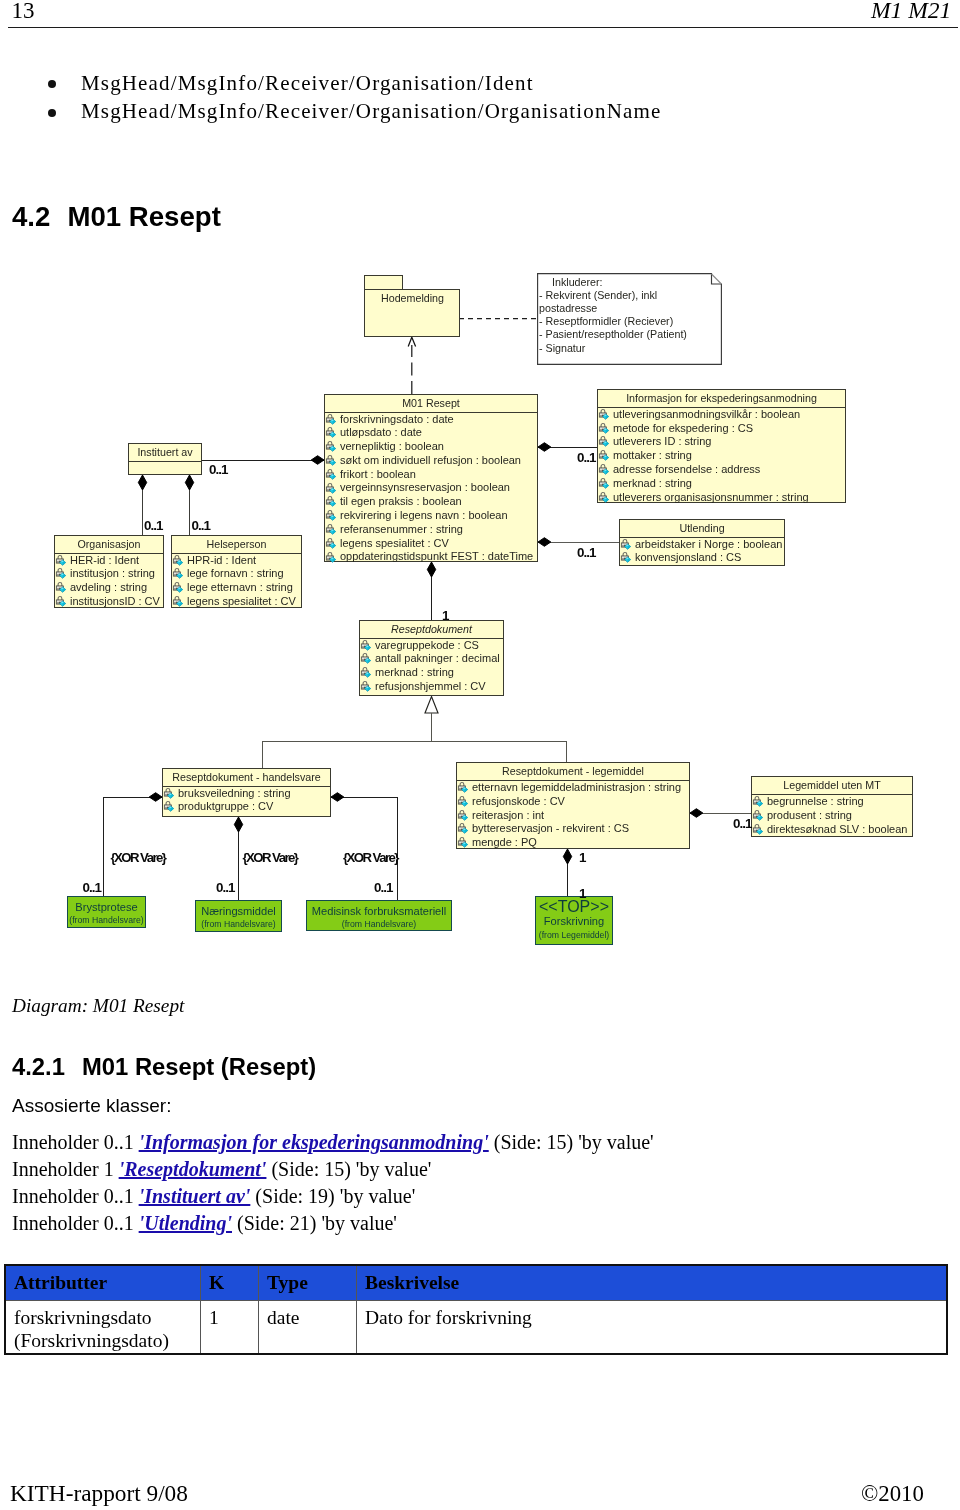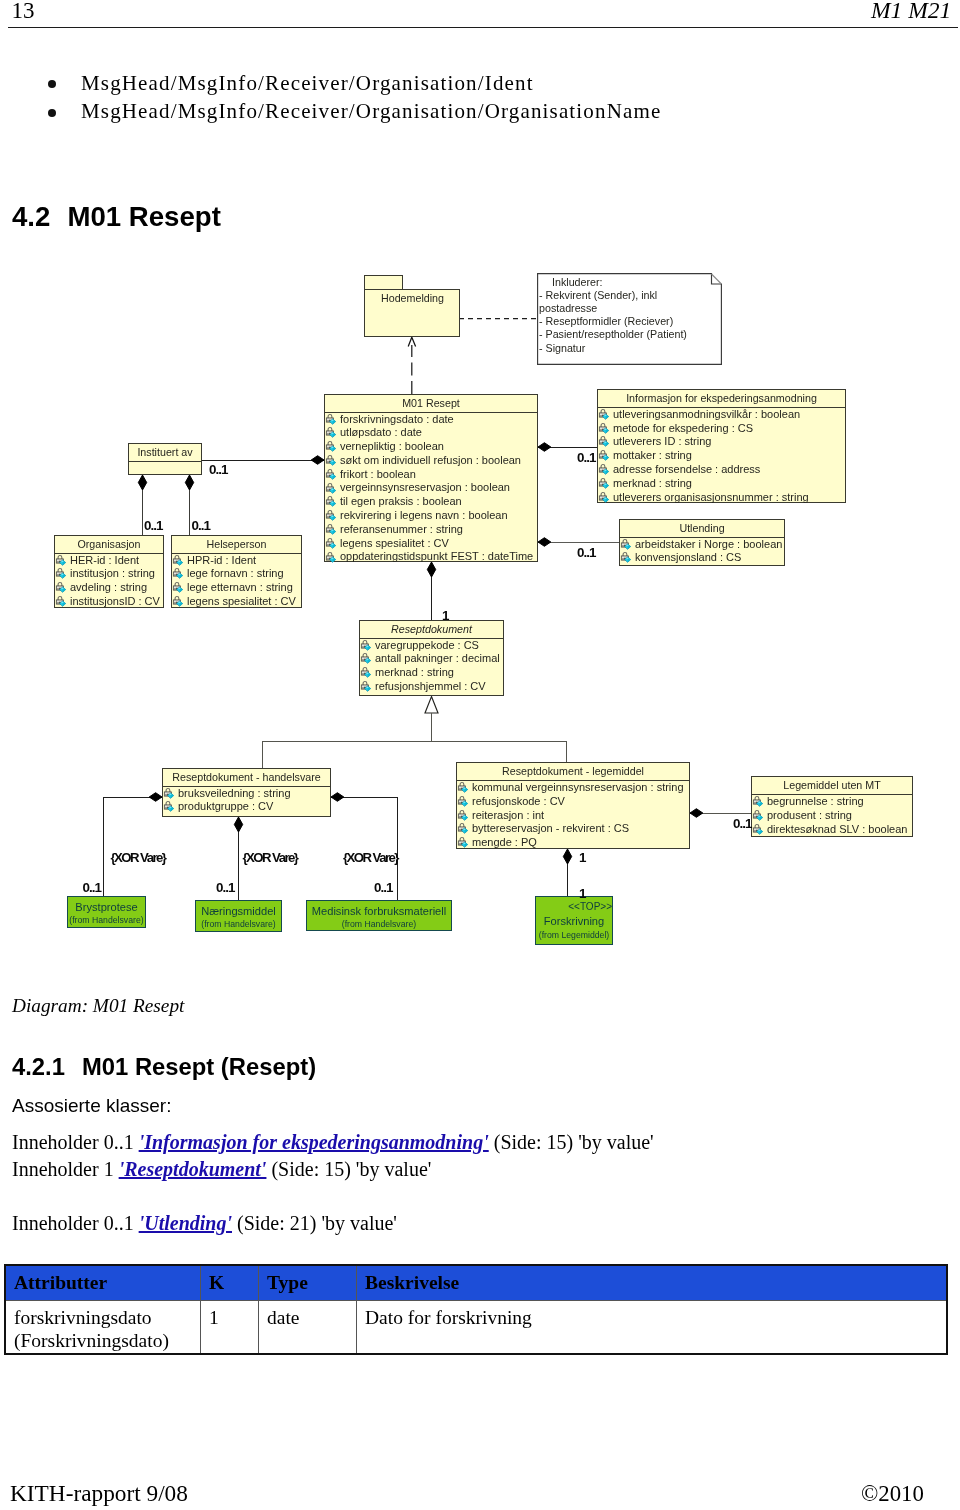--- a/index.html
+++ b/index.html
@@ -39,21 +39,21 @@
 #diagram{position:absolute;left:0;top:0;width:960px;height:1510px;}
 .uml-box{position:absolute;box-sizing:border-box;border:1.1px solid #3a3a30;background:#fffdcd;font-family:"Liberation Sans",sans-serif;}
 .uml-title{text-align:center;font-size:10.7px;line-height:16px;color:#262620;white-space:nowrap;overflow:visible;}
 .uml-title.abs{font-style:italic;}
 .uml-sep{height:0;border-top:1.1px solid #3a3a30;}
 .uml-attrs{padding:0;}
 .uml-attr{position:relative;font-size:11px;line-height:13.8px;height:13.8px;color:#262620;white-space:nowrap;padding-left:15px;overflow:visible;}
 .uml-attr .ico{position:absolute;left:0.3px;top:1.1px;width:12.3px;height:12.3px;}
 .ref-box{position:absolute;box-sizing:border-box;border:1.35px solid #154a4e;background:#84cc16;font-family:"Liberation Sans",sans-serif;text-align:center;color:#0d3c3e;padding-top:3px;}
 .ref-name{font-size:11.1px;line-height:14.3px;white-space:nowrap;}
-.ref-stereo{font-size:10px;line-height:14.3px;white-space:nowrap;text-align:right;}
+.ref-stereo{font-size:16px;line-height:14.3px;white-space:nowrap;}
 .ref-from{font-size:8.7px;line-height:12.3px;white-space:nowrap;}
 .pkg-tab{position:absolute;box-sizing:border-box;border:1.1px solid #3a3a30;border-bottom:none;background:#fffdcd;}
 .pkg-body{position:absolute;box-sizing:border-box;border:1.1px solid #3a3a30;background:#fffdcd;}
 .pkg-label{position:absolute;font-family:"Liberation Sans",sans-serif;font-size:10.7px;color:#262620;white-space:nowrap;}
 .note-txt{position:absolute;font-family:"Liberation Sans",sans-serif;font-size:10.7px;line-height:13.2px;color:#262620;white-space:nowrap;}
 .mult{position:absolute;font-family:"Liberation Sans",sans-serif;font-size:13.4px;line-height:13.4px;font-weight:bold;color:#0a0a0a;white-space:nowrap;letter-spacing:-1.0px;}
 .constr{position:absolute;font-family:"Liberation Sans",sans-serif;font-size:13.2px;line-height:13.2px;font-weight:bold;color:#0a0a0a;white-space:nowrap;letter-spacing:-1.55px;}
 </style>
 </head>
 <body>
@@ -282,21 +282,21 @@
               <use href="#attr-ico"></use>
             </svg><span>produktgruppe : CV</span></div>
         </div>
       </div>
 <div class="uml-box" style="left:456px;top:762px;width:234px;height:87.0px">
         <div class="uml-title" style="height:17px;line-height:17px">Reseptdokument - legemiddel</div>
         <div class="uml-sep"></div>
         <div class="uml-attrs">
           <div class="uml-attr"><svg class="ico" viewBox="0 0 13 13">
               <use href="#attr-ico"></use>
-            </svg><span>kommunal vergeinnsynsreservasjon : string</span></div>
+            </svg><span>etternavn legemiddeladministrasjon : string</span></div>
           <div class="uml-attr"><svg class="ico" viewBox="0 0 13 13">
               <use href="#attr-ico"></use>
             </svg><span>refusjonskode : CV</span></div>
           <div class="uml-attr"><svg class="ico" viewBox="0 0 13 13">
               <use href="#attr-ico"></use>
             </svg><span>reiterasjon : int</span></div>
           <div class="uml-attr"><svg class="ico" viewBox="0 0 13 13">
               <use href="#attr-ico"></use>
             </svg><span>byttereservasjon - rekvirent : CS</span></div>
           <div class="uml-attr"><svg class="ico" viewBox="0 0 13 13">
@@ -351,20 +351,21 @@
 <div class="constr" style="left:110.5px;top:851px">{XOR Vare}</div>
 <div class="constr" style="left:242.5px;top:851px">{XOR Vare}</div>
 <div class="constr" style="left:343px;top:851px">{XOR Vare}</div>
 </div>
 
 <div id="cap-diagram">Diagram: M01 Resept</div>
 <div id="h421"><span class="num">4.2.1</span><span>M01 Resept (Resept)</span></div>
 <div id="assoc-head">Assosierte klasser:</div>
 <div class="assoc-row" style="top:1132px"><span>Inneholder 0..1 </span><a class="lnk">'Informasjon for ekspederingsanmodning'</a><span>  (Side: 15) 'by value'</span></div>
 <div class="assoc-row" style="top:1159px"><span>Inneholder 1 </span><a class="lnk">'Reseptdokument'</a><span>  (Side: 15) 'by value'</span></div>
+<div class="assoc-row" style="top:1186px"><span>Inneholder 0..1 </span><a class="lnk">'Instituert av'</a><span>  (Side: 19) 'by value'</span></div>
 <div class="assoc-row" style="top:1213px"><span>Inneholder 0..1 </span><a class="lnk">'Utlending'</a><span>  (Side: 21) 'by value'</span></div>
 
 <table id="tbl">
 <thead>
         <tr class="hrow">
           <th class="c0">Attributter</th>
           <th class="c1">K</th>
           <th class="c2">Type</th>
           <th class="c3">Beskrivelse</th>
         </tr>

